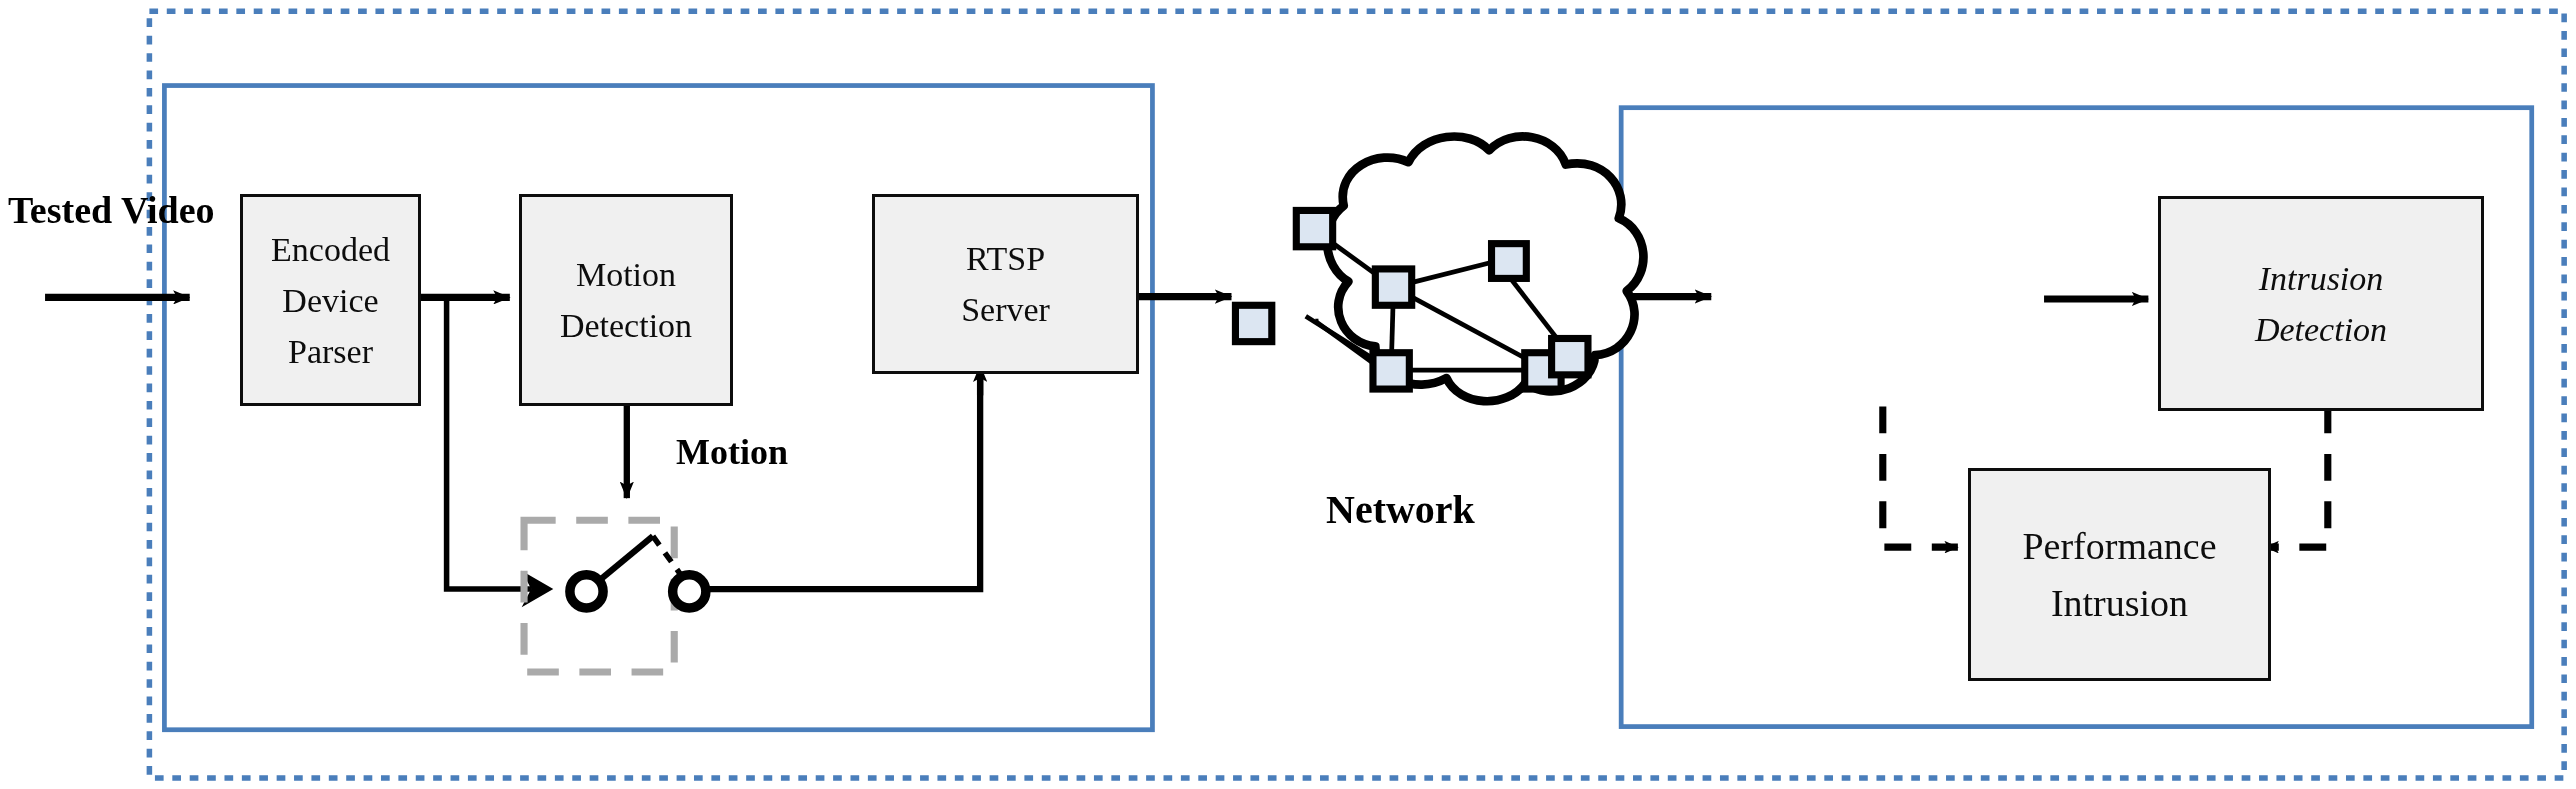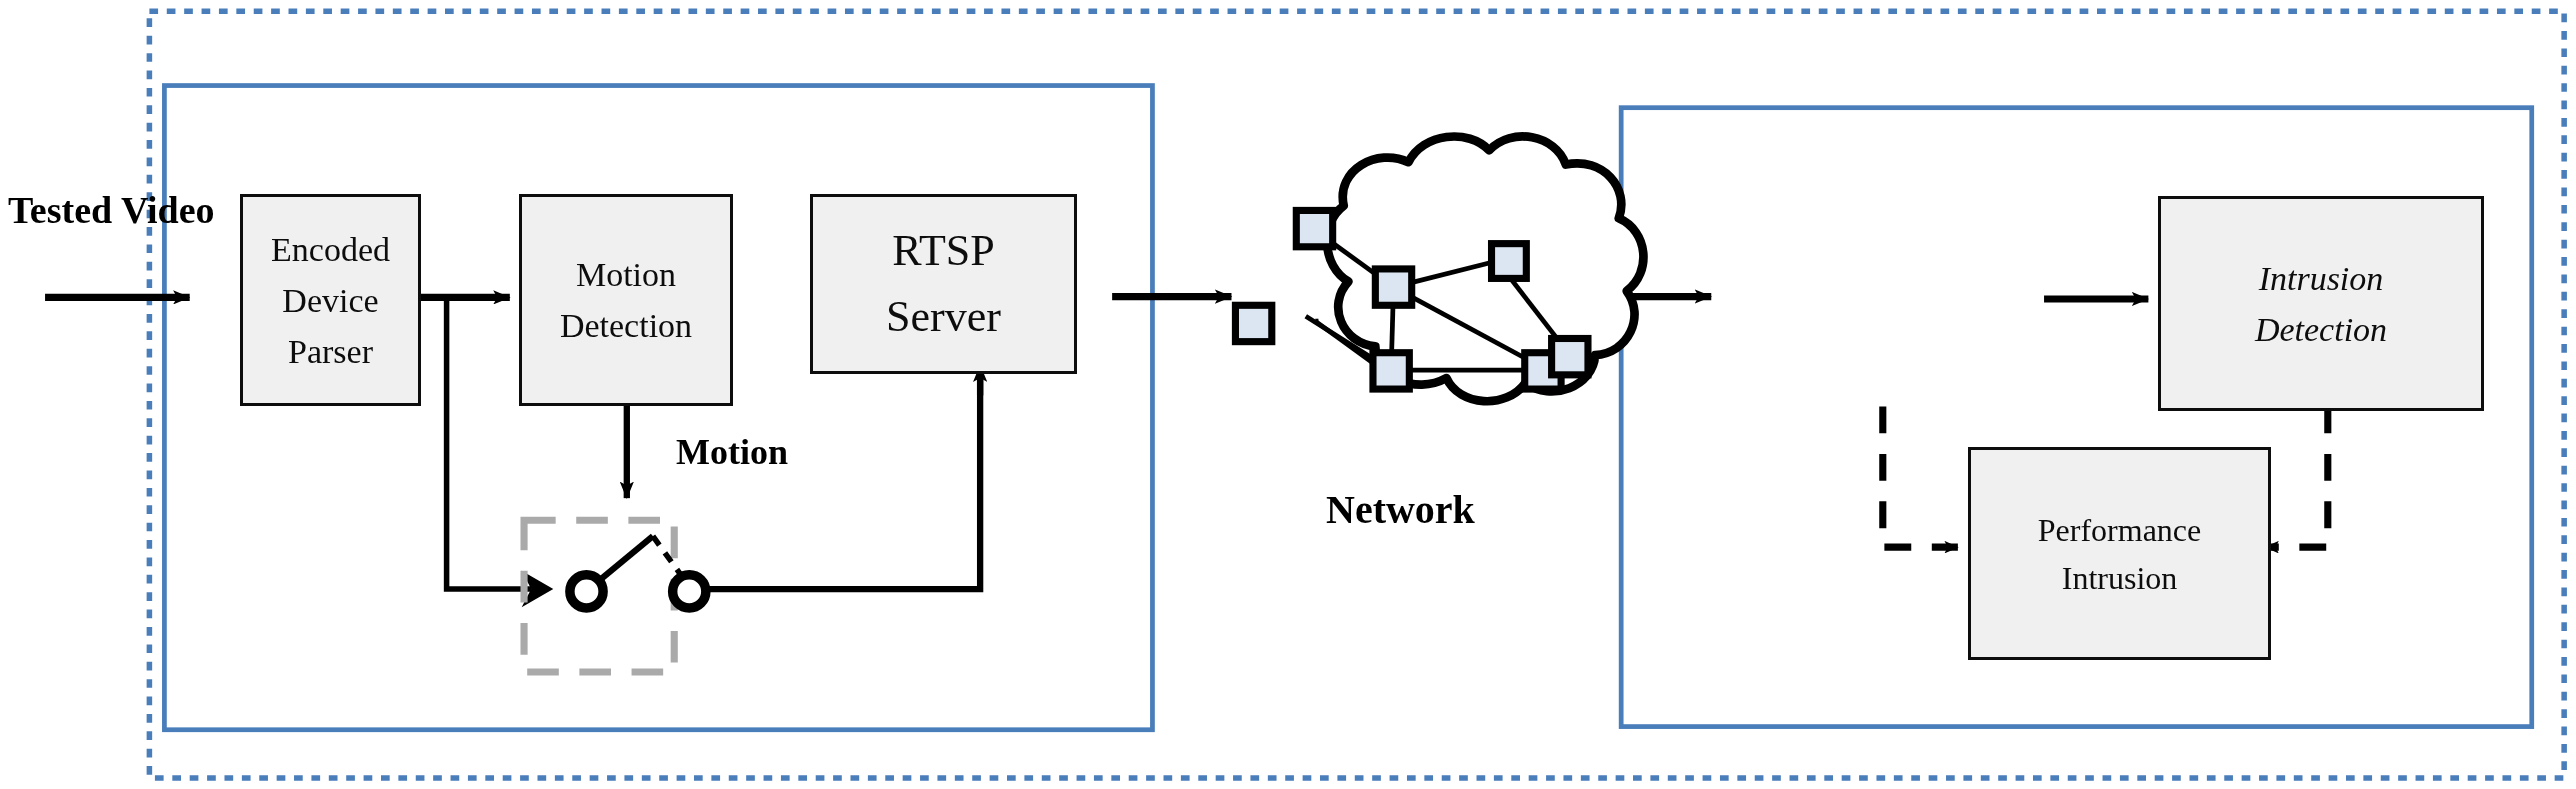--- a/index.html
+++ b/index.html
@@ -136,41 +136,41 @@
     </div>
   </div>
 
   <div class="nodebox" style="left:519px;top:194px;width:208px;height:206px;font-size:34px;">
     <div>
       <span>Motion</span>
       <span>Detection</span>
     </div>
   </div>
 
-  <div class="nodebox" style="left:810px;top:194px;width:261px;height:174px;font-size:44px;justify-content:center;">
+  <div class="nodebox" style="left:872px;top:194px;width:261px;height:174px;font-size:34px;justify-content:center;">
     <div>
       <span>RTSP</span>
       <span>Server</span>
     </div>
   </div>
 
   <div class="plainlabel" style="left:676px;top:431px;font-size:36px;">Motion</div>
 
 
   <div class="plainlabel" style="left:1326px;top:486px;font-size:40px;">Network</div>
 
 
   <div class="nodebox" style="left:2158px;top:196px;width:320px;height:209px;font-size:34px;font-style:italic;">
     <div>
       <span>Intrusion</span>
       <span>Detection</span>
     </div>
   </div>
 
-  <div class="nodebox" style="left:1968px;top:447px;width:297px;height:207px;font-size:32px;">
+  <div class="nodebox" style="left:1968px;top:468px;width:297px;height:207px;font-size:38px;">
     <div>
       <span>Performance</span>
       <span>Intrusion</span>
     </div>
   </div>
 
 
 </div>
 
 

